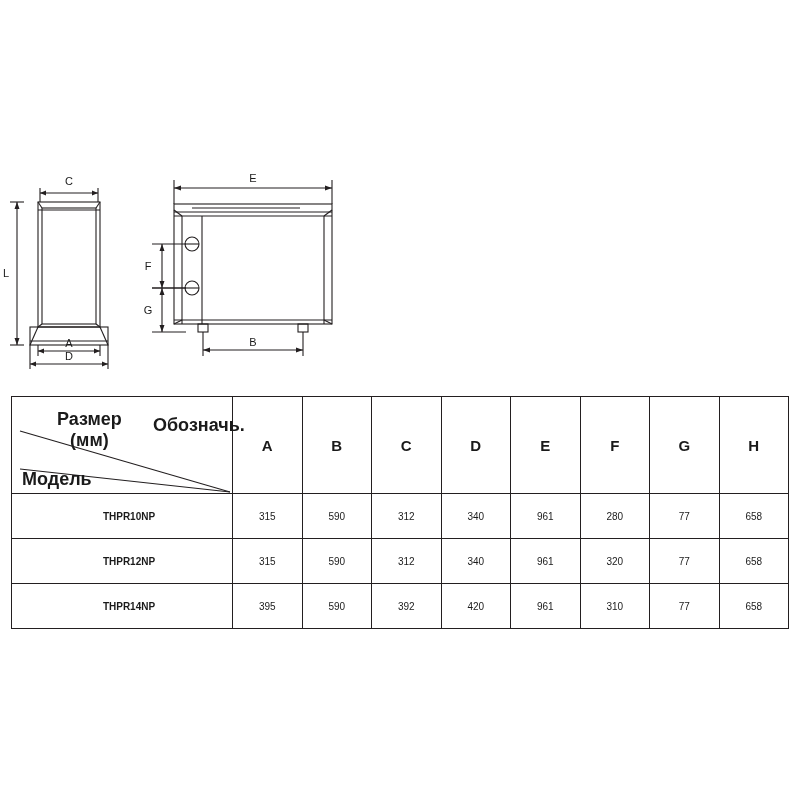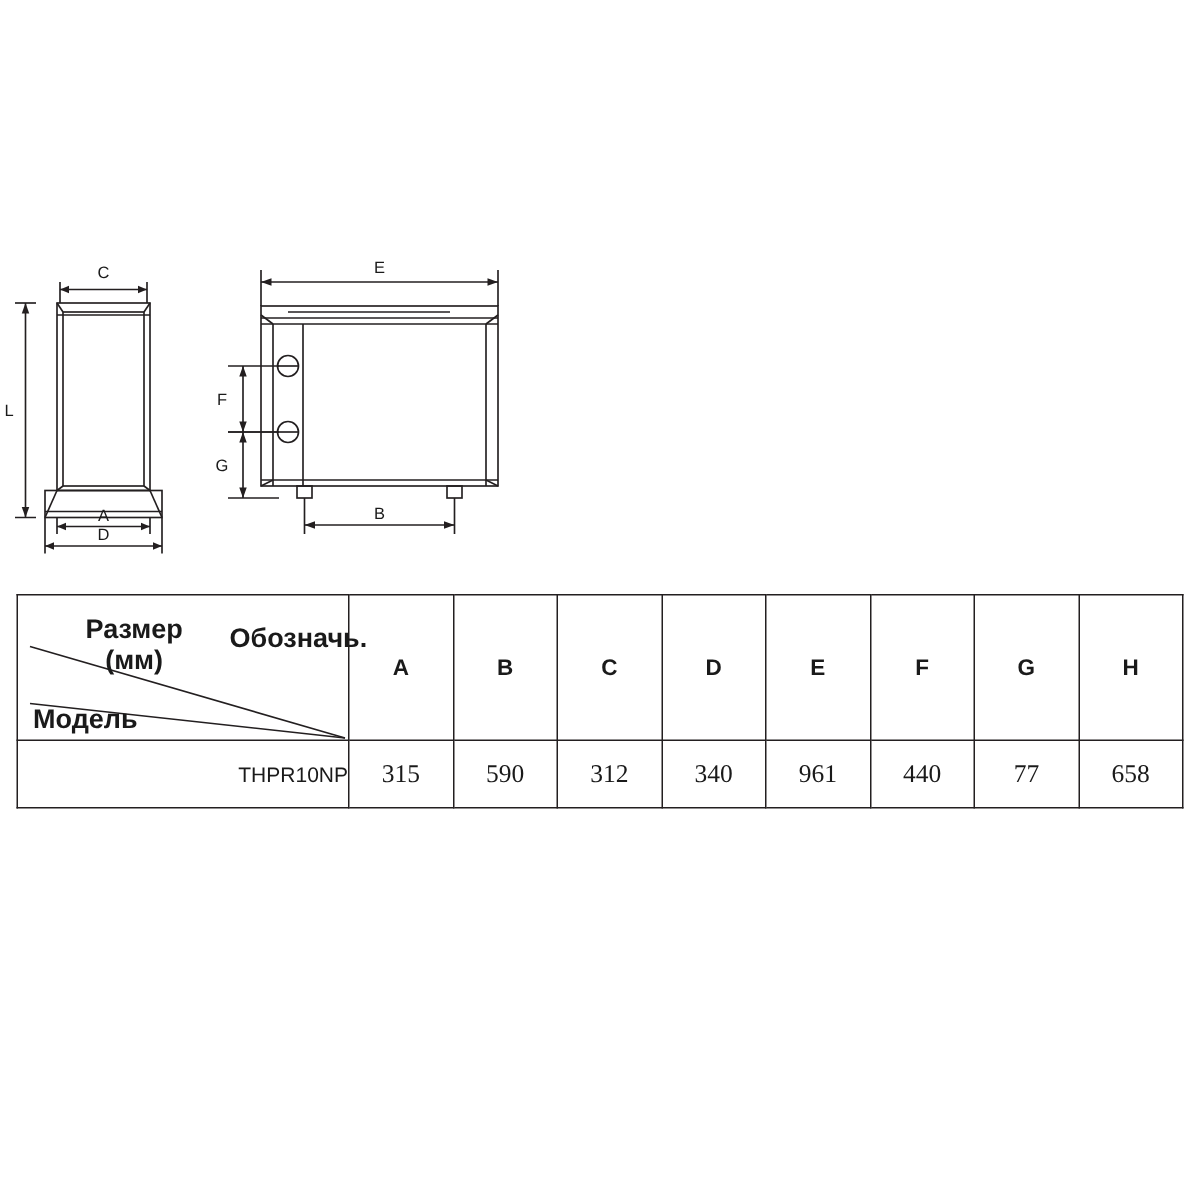--- a/index.html
+++ b/index.html
@@ -78,28 +78,27 @@
   }
   #spec-table thead th.head-letter {
     height: 96px;
     font-size: 15px;
     font-weight: bold;
   }
   #spec-table tbody td {
     height: 44px;
   }
   #spec-table tbody td.model-name {
-    text-align: right;
+    text-align: center;
     padding-left: 14px;
-    font-size: 14px;
-    font-weight: normal;
+    font-size: 10px;
+    font-weight: bold;
   }
   #spec-table tbody td.val {
-    font-size: 17px;
-    font-family: Liberation Serif, serif;
+    font-size: 10px;
   }
 </style>
 </head>
 <body>
 
 <div id="drawings">
 
   <svg style="position:absolute;left:0;top:160;left:0px;top:160px;" width="160" height="215" viewBox="0 0 160 215">
     <g stroke="#231f20" fill="none" stroke-width="1.1">
 
@@ -233,18 +232,40 @@
     </tr>
   </thead>
   <tbody>
     <tr>
       <td class="model-name">THPR10NP</td>
       <td class="val">315</td>
       <td class="val">590</td>
       <td class="val">312</td>
       <td class="val">340</td>
       <td class="val">961</td>
-      <td class="val">440</td>
+      <td class="val">280</td>
       <td class="val">77</td>
       <td class="val">658</td>
     </tr>
+    <tr>
+      <td class="model-name">THPR12NP</td>
+      <td class="val">315</td>
+      <td class="val">590</td>
+      <td class="val">312</td>
+      <td class="val">340</td>
+      <td class="val">961</td>
+      <td class="val">320</td>
+      <td class="val">77</td>
+      <td class="val">658</td>
+    </tr>
+    <tr>
+      <td class="model-name">THPR14NP</td>
+      <td class="val">395</td>
+      <td class="val">590</td>
+      <td class="val">392</td>
+      <td class="val">420</td>
+      <td class="val">961</td>
+      <td class="val">310</td>
+      <td class="val">77</td>
+      <td class="val">658</td>
+    </tr>
   </tbody>
 </table>
 
 </body></html>

